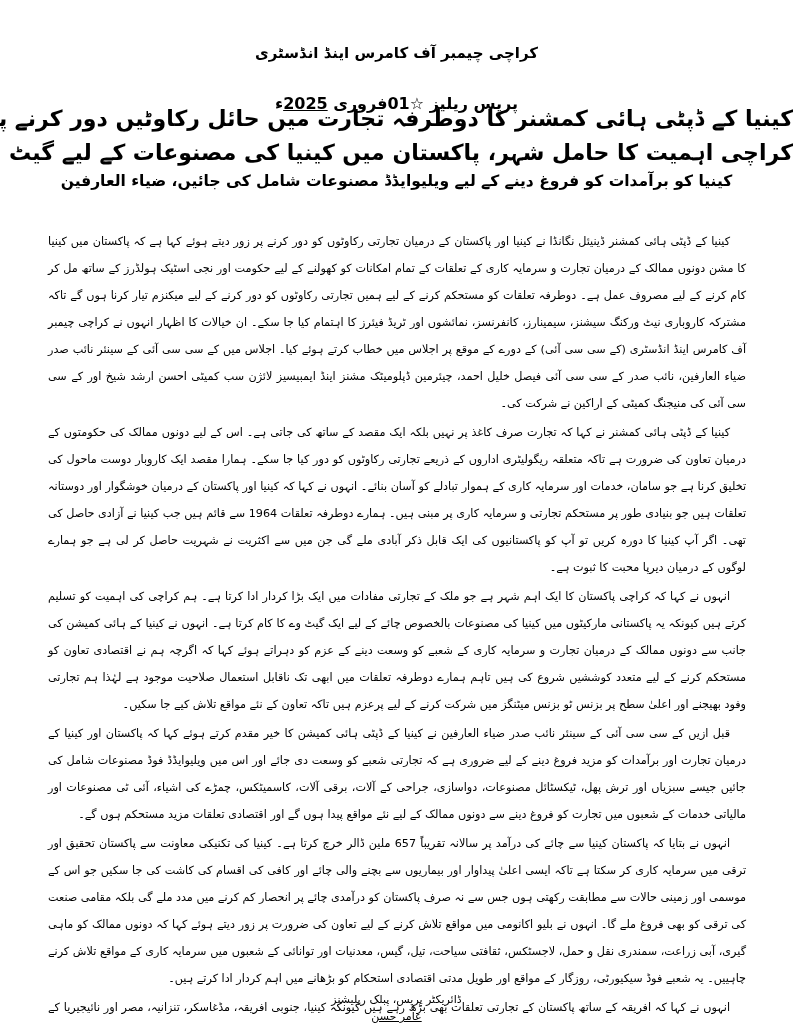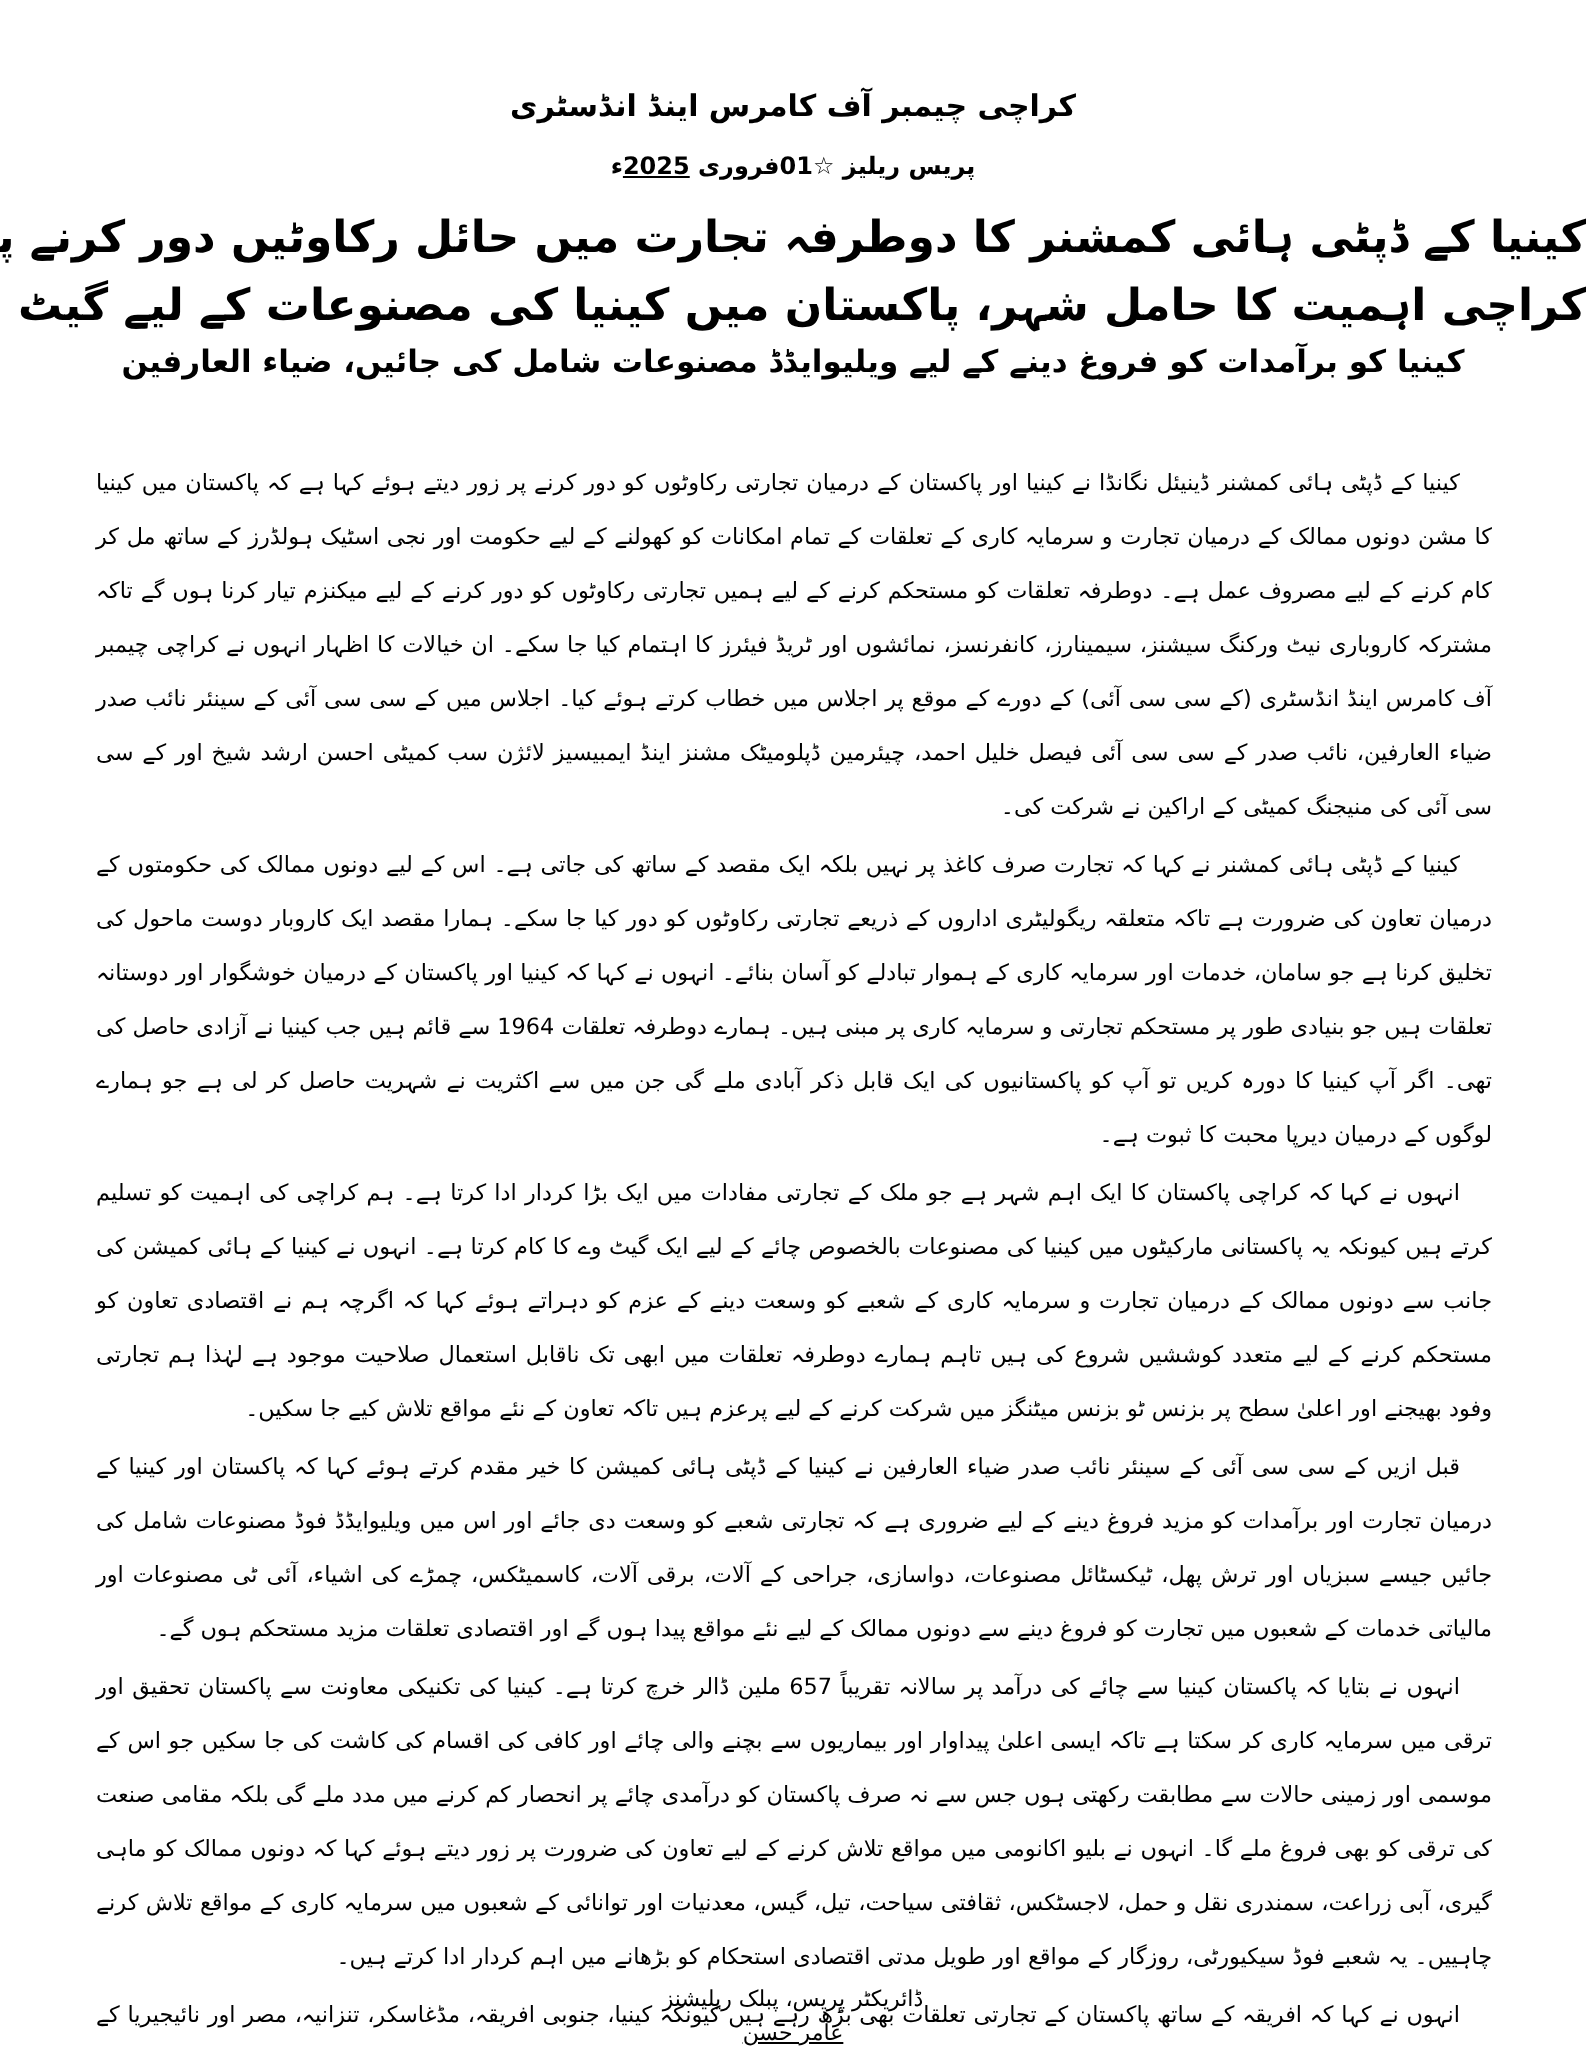--- a/index.html
+++ b/index.html
@@ -1,21 +1,21 @@
 <!DOCTYPE html>
 <html><head>
 <meta charset="utf-8">
 <style>
   html, body { margin: 0; padding: 0; background: #ffffff; }
   body { width: 793px; height: 1023px; position: relative; overflow: hidden; color: #000; }
   .page { position: absolute; left: 0; top: 0; width: 663px; height: 1023px; background: #fff; }
   .hdr { position: absolute; left: 0; width: 793px; text-align: center; direction: rtl;
          font-family: "DejaVu Sans", sans-serif; font-weight: bold; white-space: nowrap; }
   .org { top: 44px; font-size: 15px; }
-  .release { top: 76px; font-size: 12px; }
+  .release { top: 94px; font-size: 16px; }
   .release .date-year { text-decoration: underline; }
   .headline { font-size: 22px; font-weight: bold; letter-spacing: -0.3px; }
   .h1 { top: 106px; }
   .h2 { top: 140px; }
   .h3 { top: 172px; font-size: 15.5px; }
   .body { position: absolute; left: 48px; width: 698px; top: 228px; direction: rtl;
           font-family: "DejaVu Sans", sans-serif; font-size: 11.2px; line-height: 27px;
           text-align: justify; text-align-last: right; }
   .body p { margin: 0 0 2px 0; text-indent: 16px; }
   .sig { position: absolute; left: 0; width: 793px; text-align: center; direction: rtl;

